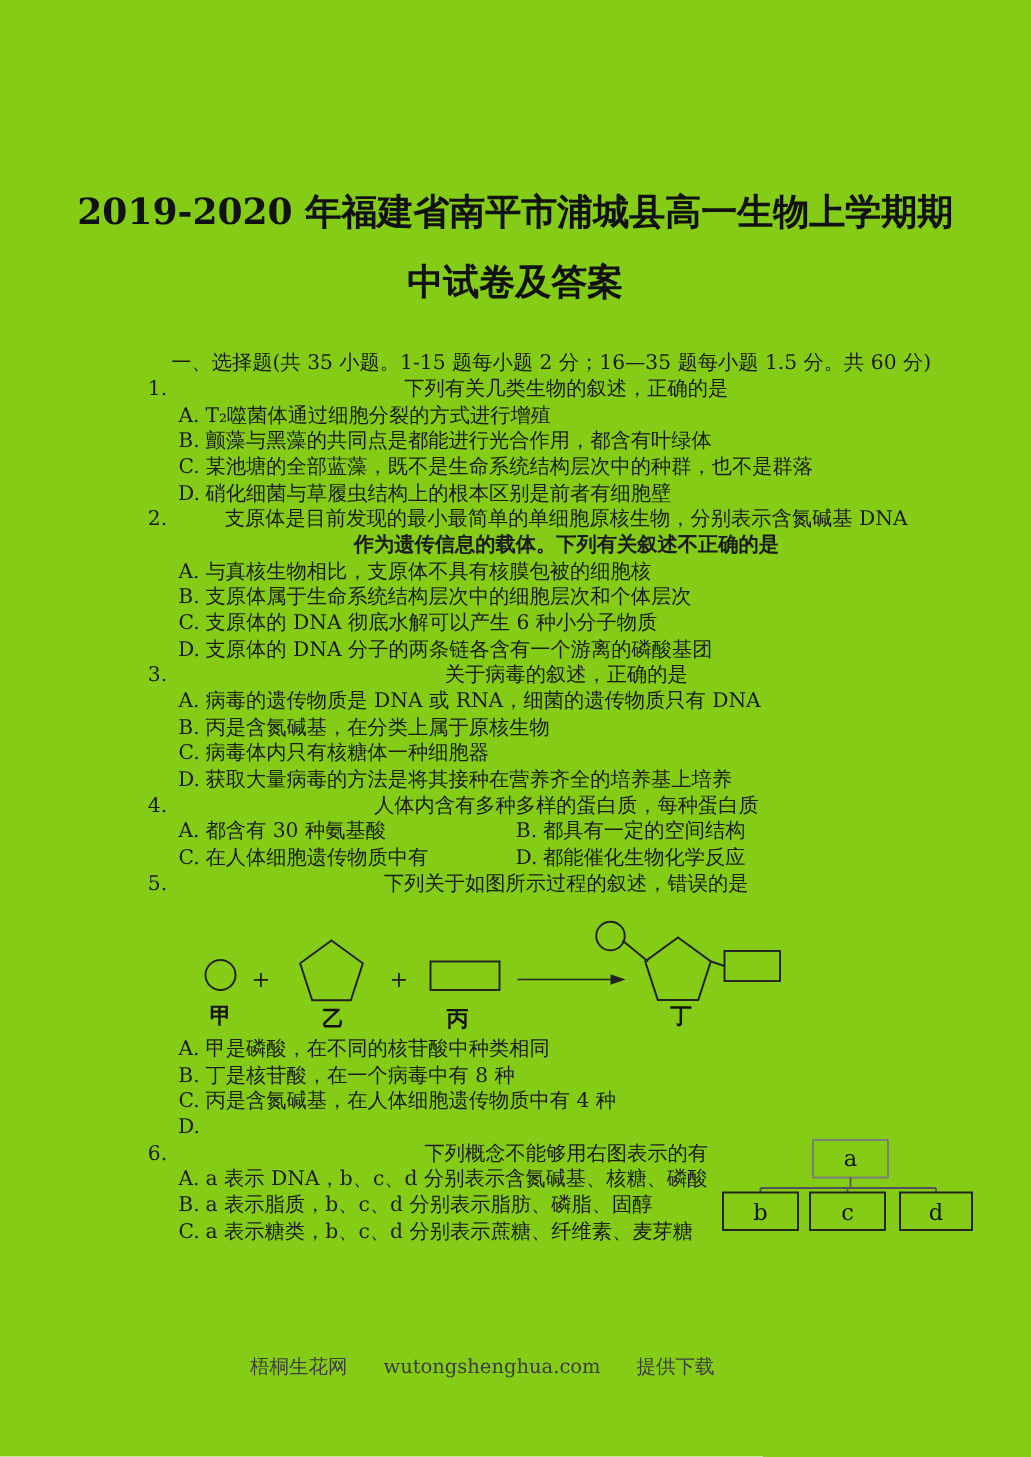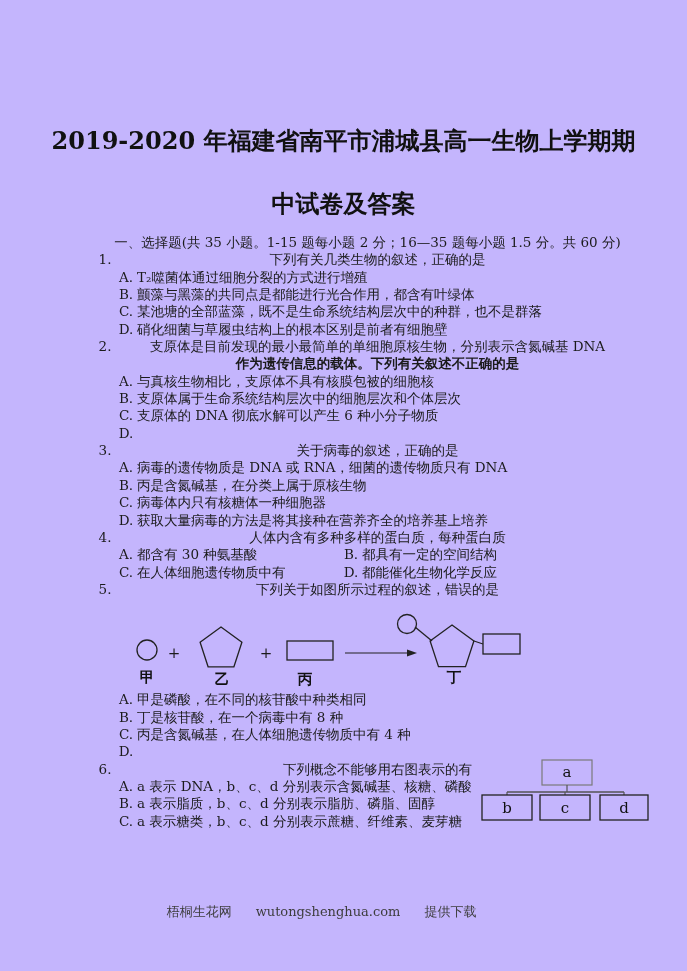--- a/index.html
+++ b/index.html
@@ -1,26 +1,26 @@
 <!DOCTYPE html>
 <html><head>
 <meta charset="utf-8">
 <style>
   html,body { margin:0; padding:0; background:#ffffff; }
   .page {
-    position:relative; width:687px; height:971px; background:#c4b5fd;
+    position:relative; width:687px; height:971px; background:#84cc16;
     font-family:"DejaVu Serif","Liberation Serif",serif;
     color:#1b1b1b; overflow:hidden;
   }
   .title-line {
     position:absolute; left:0; right:0; text-align:center;
     font-size:24px; font-weight:bold; line-height:34px; color:#111;
   }
   .title-line.t1 { top:124px; }
-  .title-line.t2 { top:187px; }
+  .title-line.t2 { top:171px; }
   .body {
     position:absolute; top:234px; left:95px; width:545px;
     font-size:13.5px; line-height:17.35px;text-align:center;
   }
   .line { white-space:nowrap; }
   .qrow { display:flex; }
   .qnum { flex:0 0 20px; }
   .qstem { flex:1; white-space:nowrap; }
   .hang2 { margin-left:20px;font-weight:bold; }
   .opt { display:flex; margin-left:20px; }
@@ -87,20 +87,21 @@
     <div class="line opt">
       <span class="letter">B.</span>
       <span class="otext">支原体属于生命系统结构层次中的细胞层次和个体层次</span>
     </div>
     <div class="line opt">
       <span class="letter">C.</span>
       <span class="otext">支原体的 DNA 彻底水解可以产生 6 种小分子物质</span>
     </div>
     <div class="line opt">
       <span class="letter">D.</span>
+      <span class="otext">支原体的 DNA 分子的两条链各含有一个游离的磷酸基团</span>
     </div>
 
     <div class="line qrow">
       <span class="qnum">3.</span>
       <span class="qstem">关于病毒的叙述，正确的是</span>
     </div>
     <div class="line opt">
       <span class="letter">A.</span>
       <span class="otext">病毒的遗传物质是 DNA 或 RNA，细菌的遗传物质只有 DNA</span>
     </div>

